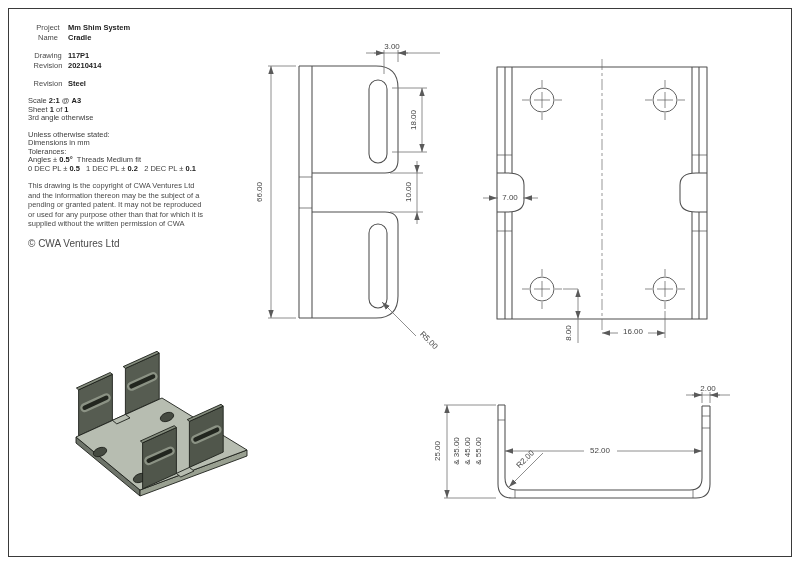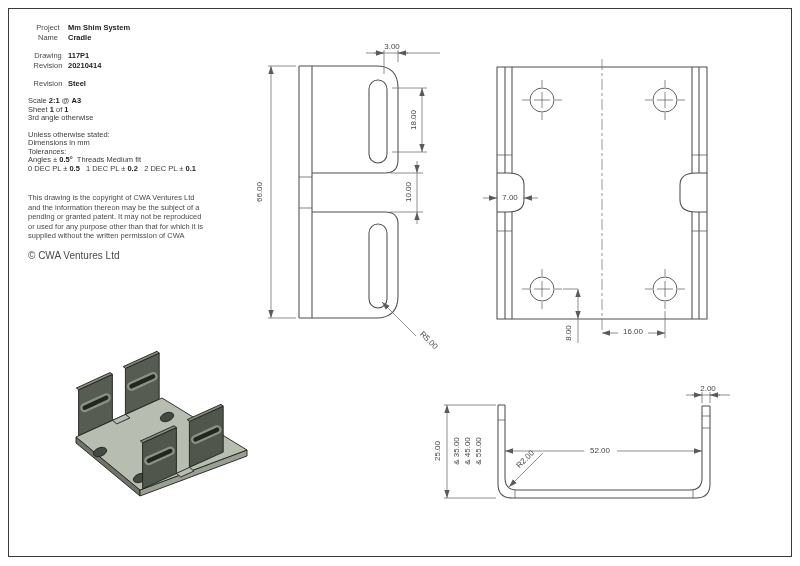--- a/index.html
+++ b/index.html
@@ -6,21 +6,21 @@
   .sheet{position:relative;width:800px;height:566px;background:#fff;overflow:hidden;
          font-family:"Liberation Sans",sans-serif;color:#3d3d3d;}
   .frame{position:absolute;left:8px;top:8px;right:8px;bottom:9px;border:1px solid #3a3a3a;}
   .tb{position:absolute;left:28px;top:23px;width:215px;font-size:7.5px;line-height:10px;}
   .tb .grp{margin-bottom:8px;}
   .tb .row{display:flex;text-align:center;}
   .tb .lbl{width:40px;color:#4a4a4a;}
   .tb .val{font-weight:bold;color:#222;}
   .small{font-size:7.5px;line-height:8.5px;}
   .b{font-weight:bold;color:#222;}
-  .para{margin-top:20px;font-size:7.5px;line-height:9.5px;color:#4a4a4a;}
+  .para{margin-top:8px;font-size:7.5px;line-height:9.5px;color:#4a4a4a;}
   .foot{margin-top:10px;font-size:10px;color:#4a4a4a;}
   svg{position:absolute;left:0;top:0;}
   .part{stroke:#4f4f4f;stroke-width:1.05;fill:none;stroke-linejoin:round;stroke-linecap:butt;}
   .tick{stroke:#4f4f4f;stroke-width:.7;fill:none;}
   .dim{stroke:#6a6a6a;stroke-width:.75;fill:none;}
   .cl{stroke:#6b6b6b;stroke-width:.7;fill:none;stroke-dasharray:11 3 3 3;}
   .hx{stroke:#5a5a5a;stroke-width:.7;fill:none;}
   text.d{font-family:"Liberation Sans",sans-serif;font-size:8px;fill:#454545;}
   .bg{fill:#ffffff;}
   .iso{stroke:#1d201b;stroke-width:.9;stroke-linejoin:round;}

